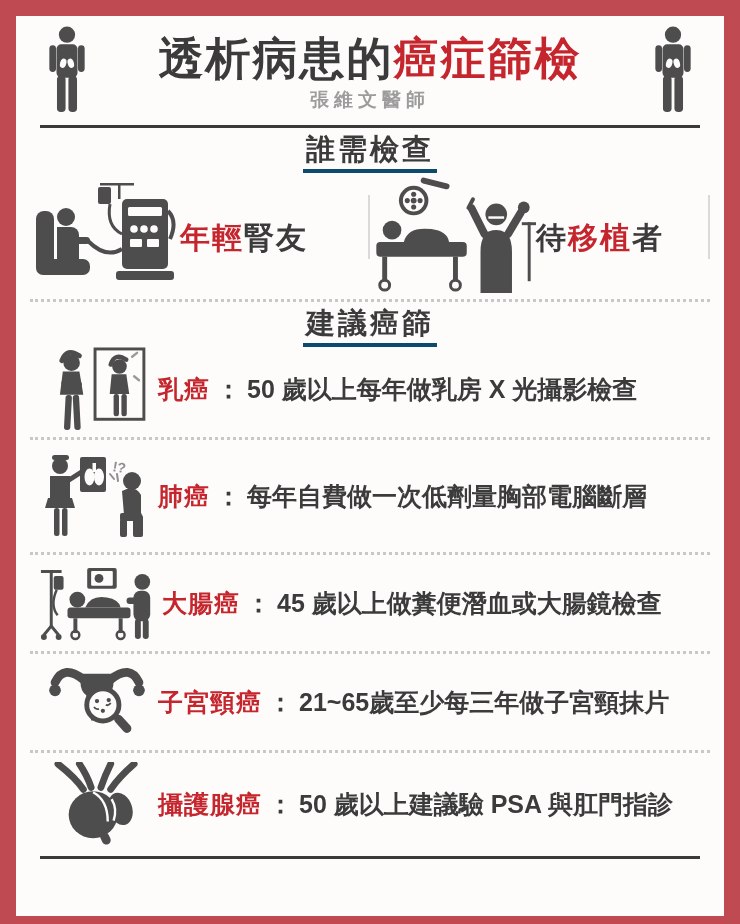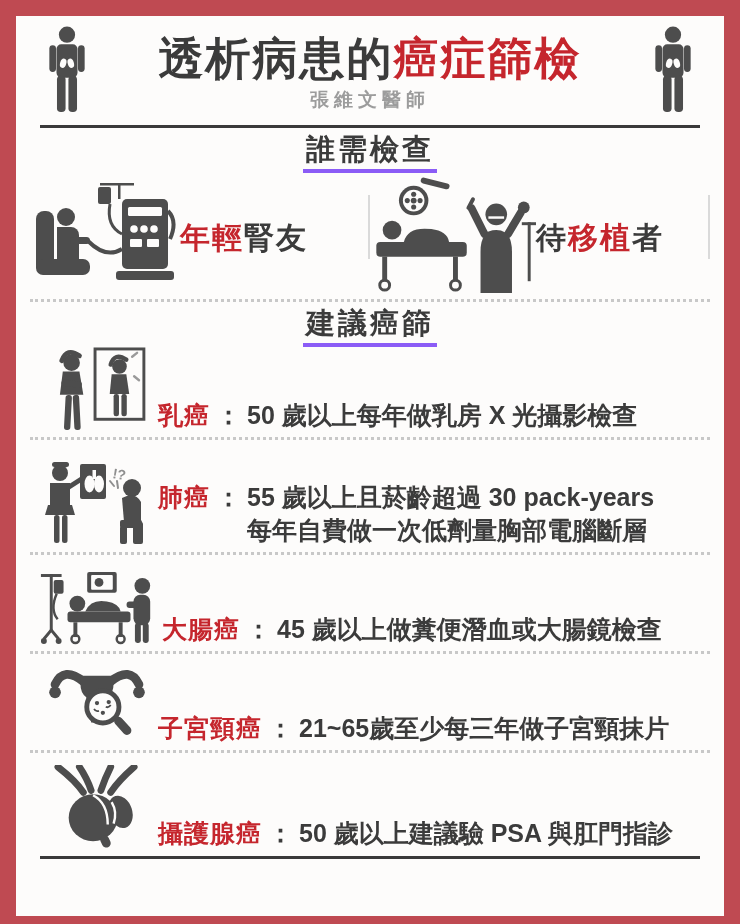--- a/index.html
+++ b/index.html
@@ -14,29 +14,29 @@
   .red{color:var(--red);}
   
   .header{display:flex;align-items:flex-start;padding:10px 30px 0;}
   .header-center{flex:1;text-align:center;}
   .title{font-size:45px;color:var(--dark);letter-spacing:2px;line-height:1.1;margin-top:8px;white-space:nowrap;}
   .subtitle{font-size:19px;color:var(--muted);letter-spacing:5px;margin-top:3px;}
   .hr-solid{border-top:3px solid #3a3a3a;margin:7px 24px 0;}
   .hr-dotted{border-top:3px dotted var(--dot);margin:6px 14px;}
   
   .section-heading{text-align:center;margin-top:7px;line-height:1;}
-  .section-heading span{display:inline-block;font-size:29px;color:var(--dark);letter-spacing:3px;border-bottom:4px solid #8b5cf6;padding:0 3px 5px;}
+  .section-heading span{display:inline-block;font-size:29px;color:var(--dark);letter-spacing:3px;border-bottom:4px solid #0c4a6e;padding:0 3px 5px;}
   
   .who-row{display:flex;align-items:stretch;margin-top:4px;padding:0 14px;}
   .who-col{flex:1;display:flex;flex-direction:row;align-items:center;}
   .who-iconbox{height:116px;display:flex;align-items:flex-end;justify-content:center;}
   .who-label{font-size:30px;color:var(--dark);letter-spacing:2px;margin-top:6px;white-space:nowrap;}
   .who-divider{width:2px;background:var(--divider);margin:18px 0 34px;}
   
-  .screen-item{display:flex;align-items:flex-end;padding:0 8px 0 20px;}
+  .screen-item{display:flex;align-items:center;padding:0 8px 0 20px;}
   .screen-item.h1{height:84px;} .screen-item.h2{height:100px;} .screen-item.h3{height:84px;}
   .screen-item.h4{height:84px;} .screen-item.h5{height:90px;}
   .screen-iconbox{flex:0 0 122px;display:flex;align-items:center;justify-content:center;}
   .screen-text{flex:1;display:flex;align-items:flex-start;font-size:25px;color:var(--dark);line-height:1.3;white-space:nowrap;}
   .screen-label{color:var(--red);letter-spacing:1px;}
   .screen-colon{padding:0 6px;}
 </style>
 </head>
 <body>
 
@@ -201,21 +201,20 @@
         <path class="ic" d="M86 38 q13 -7 19 4 v20 h-17 z"></path>
         <rect class="ic" x="84" y="60" width="22" height="8" rx="2"></rect>
         <rect class="ic" x="97" y="62" width="10" height="22" rx="2"></rect>
         <rect class="ic" x="84" y="66" width="7" height="18" rx="2"></rect>
       </svg>
     </div>
     <div class="screen-text">
       <span class="screen-label">肺癌</span>
         <span class="screen-colon">：</span>
       <div>
-        <div>55 歲以上且菸齡超過 30 pack-years</div>
         <div>每年自費做一次低劑量胸部電腦斷層</div>
       </div>
     </div>
   </div>
 
   <div class="hr-dotted"></div>
 
   <div class="screen-item h3">
     <div class="screen-iconbox">
       <svg viewBox="0 0 128 76" width="126" height="75">

